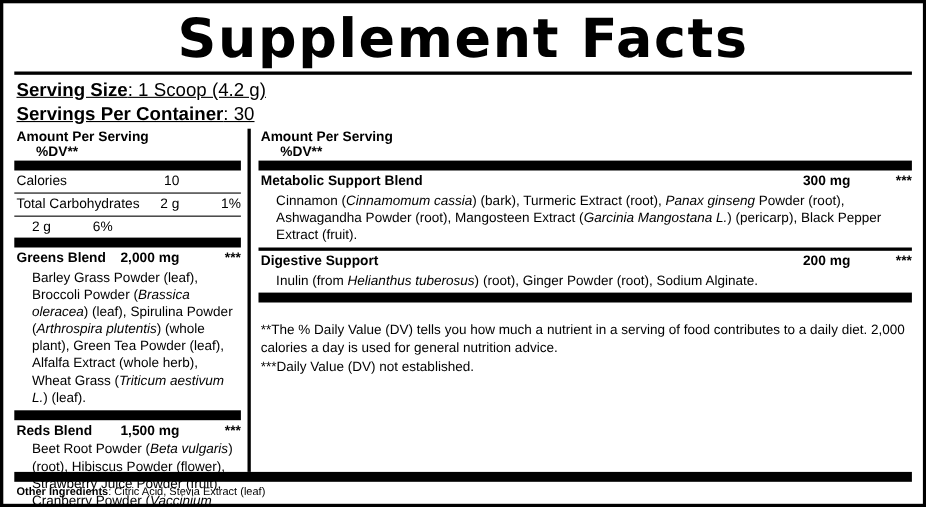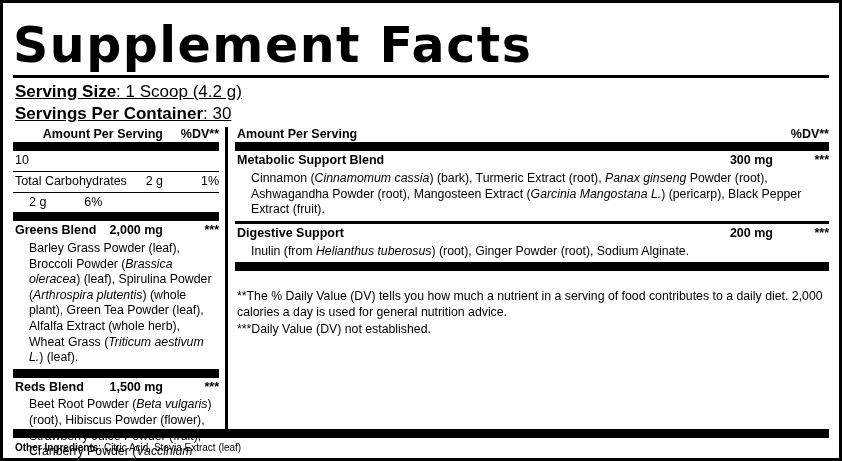--- a/index.html
+++ b/index.html
@@ -22,22 +22,22 @@
     padding: 6px 10px 4px 10px;
     display: flex;
     flex-direction: column;
   }
   .title {
     font-family: "DejaVu Sans", sans-serif;
     font-size: 49px;
     font-weight: bold;
     letter-spacing: 1.5px;
     line-height: 1.04;
-    text-align: left;
-    margin: 12px 0 2px 0;
+    text-align: center;
+    margin: 2px 0 2px 0;
     white-space: nowrap;
   }
   .rule-thin { border-bottom: 1px solid #000; }
   .rule-med { border-bottom: 3px solid #000; }
   .rule-thick { border-bottom: 9px solid #000; }
   .rule-title { border-bottom: 3px solid #000; margin-top: 1px; }
 
   .serving {
     font-size: 17px;
     line-height: 1.28;
@@ -64,24 +64,25 @@
     border-left: 3px solid #000;
     margin: 0 0px;
   }
   .col-right {
     flex: 1 1 auto;
     padding-left: 7px;
   }
 
   .hdr {
     display: flex;
-    align-items: flex-end;
+    align-items: flex-start;
     font-size: 12.5px;
     font-weight: bold;
     padding: 0 0 1px 2px;
+    flex-direction: column;
   }
   .hdr .spacer { flex: 1 1 auto; }
   .hdr .aps { margin-right: 0; }
   .hdr .dv { width: 56px; text-align: right; }
 
   .row {
     display: flex;
     align-items: baseline;
     font-size: 12.5px;
     padding: 2px 0 2px 2px;
@@ -131,20 +132,21 @@
 
     <div class="col col-left">
       <div class="hdr">
         <span class="spacer"></span>
         <span class="aps">Amount Per Serving</span>
         <span class="dv">%DV**</span>
       </div>
       <div class="rule-thick"></div>
 
       <div class="row">
+        <span class="nm">Calories</span>
         <span class="amt">10</span>
         <span class="dv"></span>
       </div>
       <div class="rule-thin"></div>
 
       <div class="row">
         <span class="nm">Total Carbohydrates</span>
         <span class="amt">2 g</span>
         <span class="dv">1%</span>
       </div>

